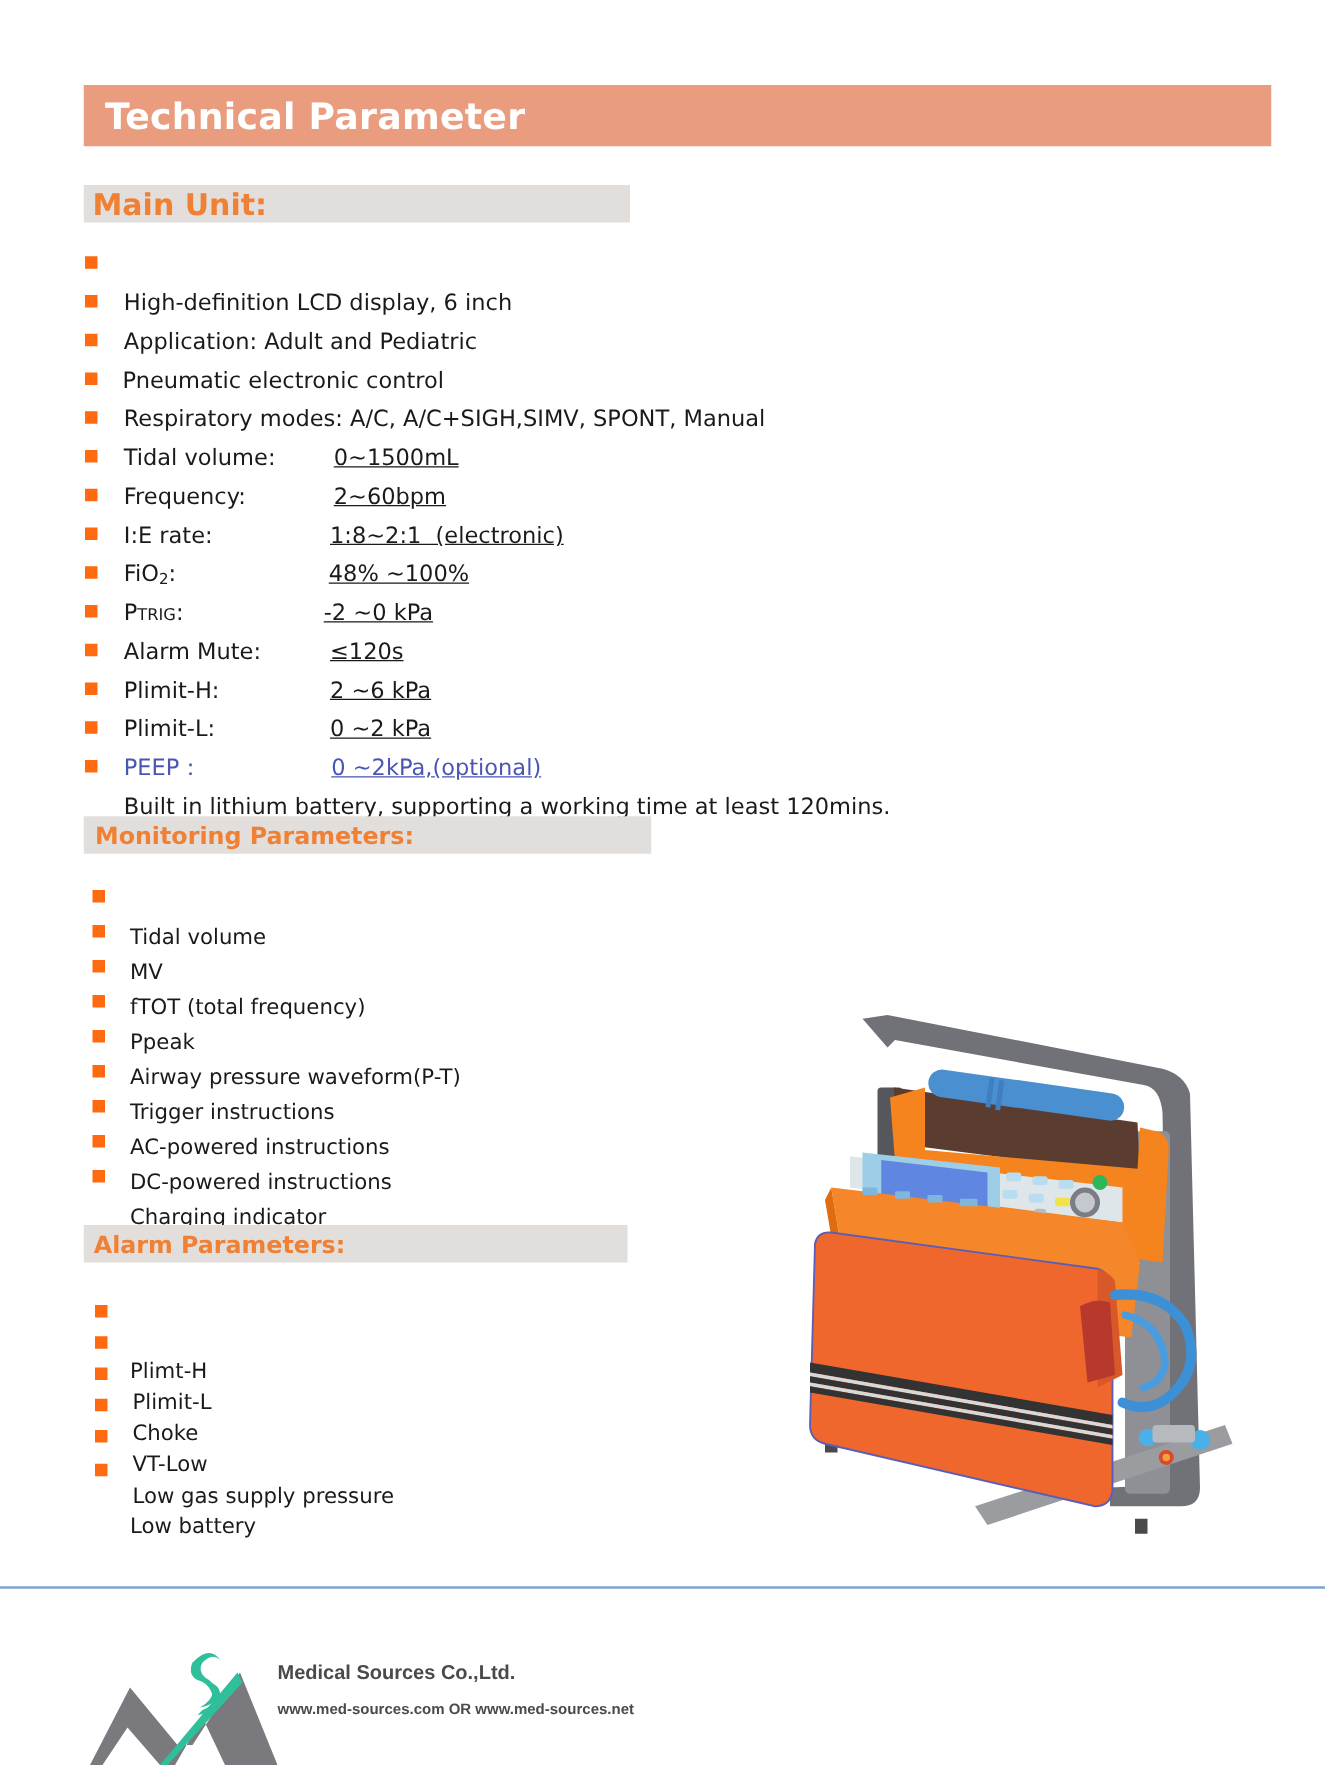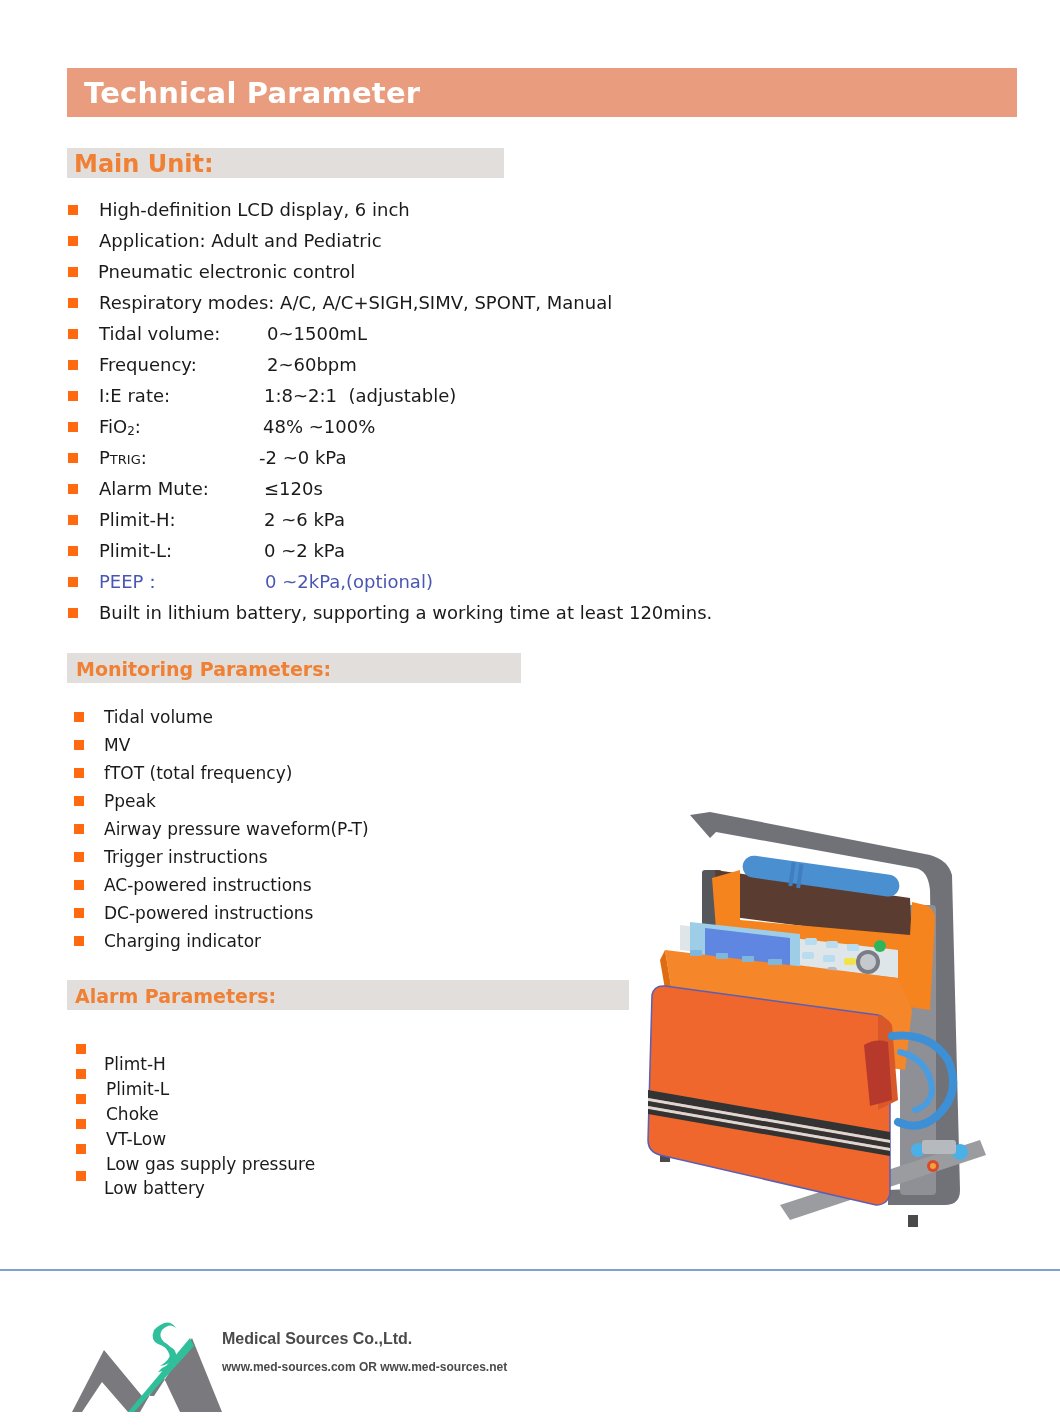--- a/index.html
+++ b/index.html
@@ -42,21 +42,21 @@
       position: absolute;
       left: 7px;
       font-weight: bold;
       color: #f08033;
       white-space: nowrap;
     }
     #bar-main { top: 148px; width: 437px; }
     #bar-main .section-title { top: 0px; font-size: 24px; line-height: 32px; }
     #bar-monitor { top: 653px; width: 454px; }
     #bar-monitor .section-title { top: 2px; font-size: 19px; line-height: 28px; left: 9px; }
-    #bar-alarm { top: 980px; width: 562px; }
+    #bar-alarm { top: 980px; width: 435px; }
     #bar-alarm .section-title { top: 2px; font-size: 19px; line-height: 28px; left: 8px; }
 
     
     .spec-list, .plain-list {
       position: absolute;
       list-style: none;
     }
     .spec-row, .plain-row {
       position: absolute;
       left: 0;
@@ -69,24 +69,25 @@
       left: 0;
       width: 10px; height: 10px;
       background: #ff6a10;
     }
     .spec-label, .spec-value, .plain-label {
       position: absolute;
       font-size: 18px;
       line-height: 24px;
       color: #1a1a1a;
       white-space: nowrap;
+      margin-top: 33px;
     }
     .spec-row .bullet { top: 7px; }
     .spec-row .spec-label { left: 31px; top: 0; }
-    .spec-row .spec-value { top: 0; }
+    .spec-row .spec-value { top: 0; text-decoration: underline; }
     .spec-row.highlight .spec-label,
     .spec-row.highlight .spec-value { color: #4a56b4; }
 
     #main-list { left: 68px; top: 198px; width: 700px; }
 
     #monitor-list { left: 74px; top: 705px; width: 400px; }
     #monitor-list .plain-row .bullet { top: 7px; }
     #monitor-list .plain-label { left: 30px; top: 0; font-size: 17px; }
 
     #alarm-list { left: 76px; top: 1037px; width: 400px; }
@@ -168,21 +169,21 @@
     <span class="spec-value" style="left:199px">0~1500mL</span>
   </li>
   <li class="spec-row" style="top:155px">
     <span class="bullet"></span>
     <span class="spec-label">Frequency:</span>
     <span class="spec-value" style="left:199px">2~60bpm</span>
   </li>
   <li class="spec-row" style="top:186px">
     <span class="bullet"></span>
     <span class="spec-label">I:E rate:</span>
-    <span class="spec-value" style="left:196px; white-space:pre">1:8~2:1  (adjustable)</span>
+    <span class="spec-value" style="left:196px; white-space:pre">1:8~2:1  (electronic)</span>
   </li>
   <li class="spec-row" style="top:217px">
     <span class="bullet"></span>
     <span class="spec-label"><span>FiO</span><span class="sub">2</span><span>:</span></span>
     <span class="spec-value" style="left:195px">48% ~100%</span>
   </li>
   <li class="spec-row" style="top:248px">
     <span class="bullet"></span>
     <span class="spec-label"><span>P</span><span class="smallcaps">TRIG</span><span>:</span></span>
     <span class="spec-value" style="left:191px">-2 ~0 kPa</span>

